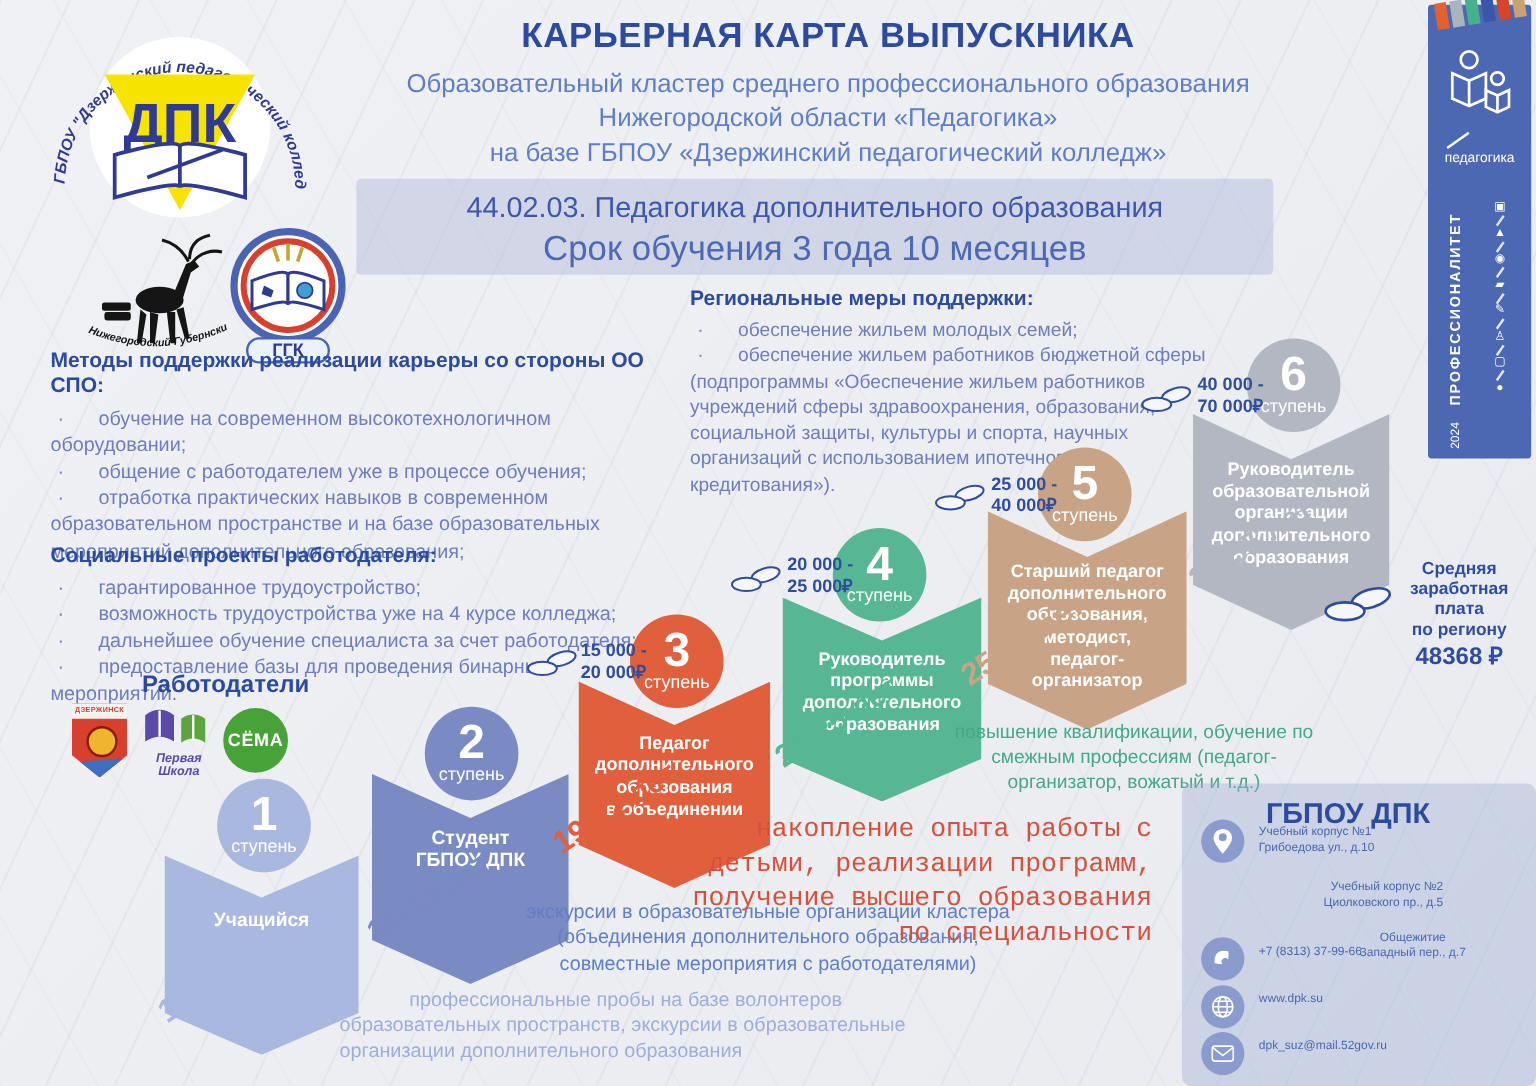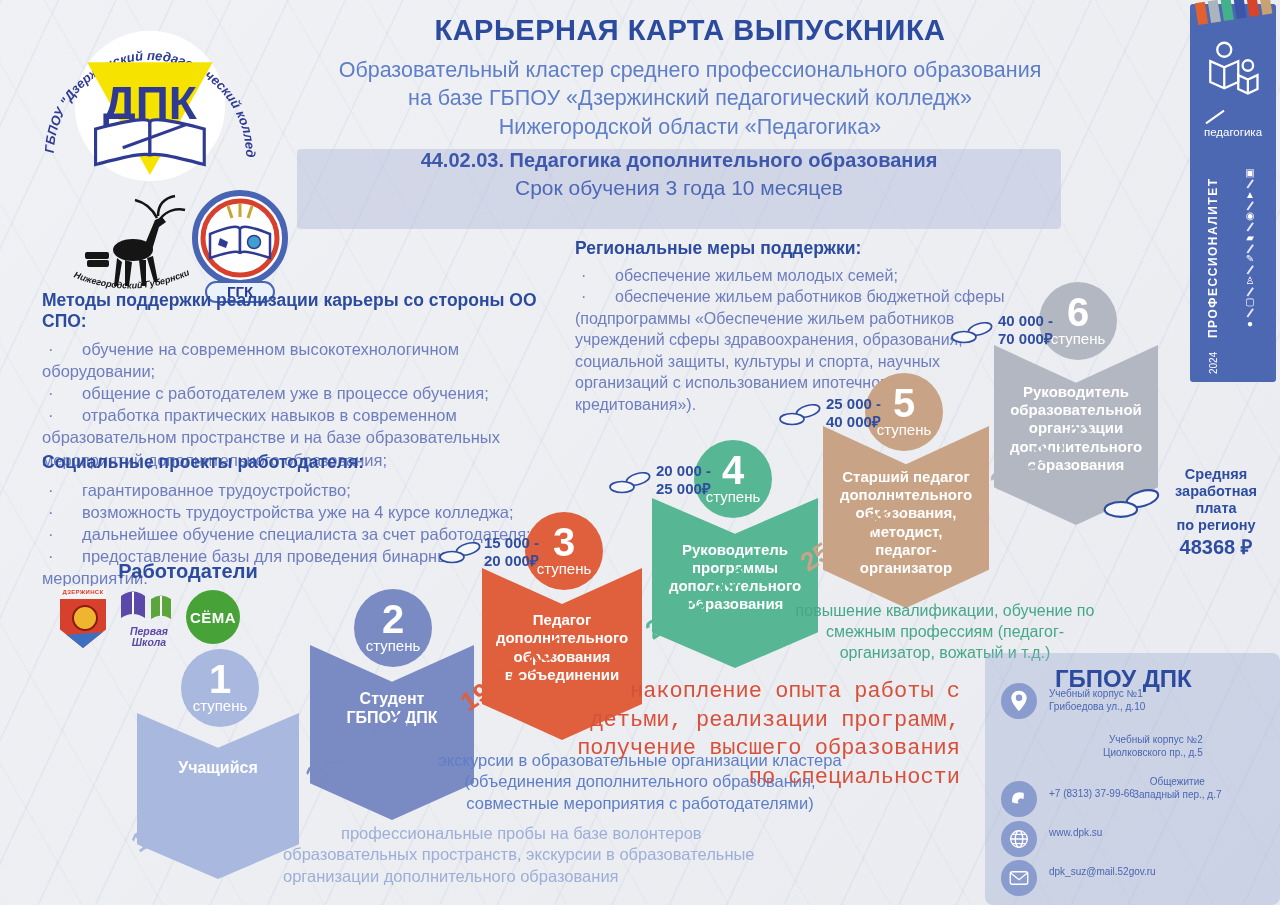--- a/index.html
+++ b/index.html
@@ -10,22 +10,22 @@
       repeating-linear-gradient(60deg, rgba(190,198,214,0.10) 0 2px, transparent 2px 70px),
       linear-gradient(135deg,#f0f1f4 0%,#eceef2 55%,#e9ebf0 100%);
   }
   .abs{position:absolute;}
   .pre{white-space:pre-line;}
 
   
   .main-title{left:320px;top:14px;width:740px;text-align:center;font-size:29px;font-weight:bold;color:#2c4b9e;letter-spacing:0.5px;}
   .subtitle{left:300px;top:56px;width:780px;text-align:center;font-size:21.5px;line-height:1.32;color:#5e7ec8;font-weight:500;}
   .program-banner{left:297px;top:149px;width:764px;height:80px;background:rgba(176,184,218,0.45);border-radius:4px;text-align:center;}
-  .program-banner .l1{font-size:20px;font-weight:bold;color:#3c57ab;}
-  .program-banner .l2{margin-top:4px;font-size:21px;font-weight:500;color:#4c68b6;}
+  .program-banner .l1{margin-top:11px;font-size:24px;font-weight:normal;color:#3c57ab;}
+  .program-banner .l2{margin-top:4px;font-size:29px;font-weight:500;color:#4c68b6;}
 
   
   .blk-head{font-size:17.5px;font-weight:bold;color:#2c4b9e;margin-bottom:6px;}
   .bullets{font-size:16.5px;line-height:1.34;color:#6e7dbe;}
   .bullets .bl{margin:0;}
   .bullets .dot{display:inline-block;width:34px;padding-left:6px;}
   .methods-block{left:42px;top:290px;width:524px;}
   .social-block{left:42px;top:452px;width:524px;}
   .regional-block{left:575px;top:238px;width:436px;}
   .regional-block .bullets{font-size:16px;}
@@ -126,22 +126,22 @@
     <path d="M80 44 Q50 32 50 40 L50 64 Q50 58 80 68 Z" fill="#fff" stroke="#2f3b93" stroke-width="2.5"></path>
     <circle cx="64" cy="52" r="6.5" fill="#3fa0d0" stroke="#2f3b93" stroke-width="1.5"></circle>
     <path d="M30 48 l8 4 l-2 6 l-8 -3 Z" fill="#2f3b93"></path>
     <rect x="16" y="92" width="68" height="20" rx="10" fill="#eaf2fb" stroke="#4a64b4" stroke-width="2"></rect>
     <text x="50" y="107" text-anchor="middle" font-size="15" font-weight="bold" fill="#2f3b93">ГГК</text>
   </svg>
 
   <div class="abs main-title">КАРЬЕРНАЯ КАРТА ВЫПУСКНИКА</div>
   <div class="abs subtitle">
     <div>Образовательный кластер среднего профессионального образования</div>
+    <div>Нижегородской области «Педагогика»</div>
     <div>на базе ГБПОУ «Дзержинский педагогический колледж»</div>
-    <div>Нижегородской области «Педагогика»</div>
   </div>
   <div class="abs program-banner">
     <div class="l1">44.02.03. Педагогика дополнительного образования</div>
     <div class="l2">Срок обучения 3 года 10 месяцев</div>
   </div>
 
   <div class="abs methods-block">
     <div class="blk-head">Методы поддержки реализации карьеры со стороны ОО СПО:</div>
     <div class="bullets">
       <div class="bl"><span class="dot">·</span><span>обучение на современном высокотехнологичном оборудовании;</span></div>

